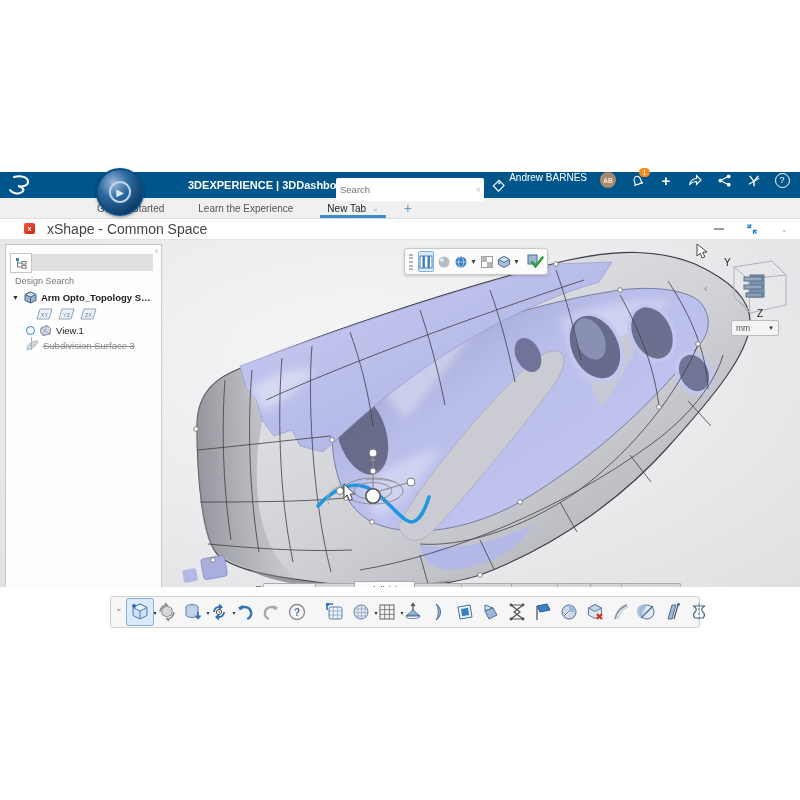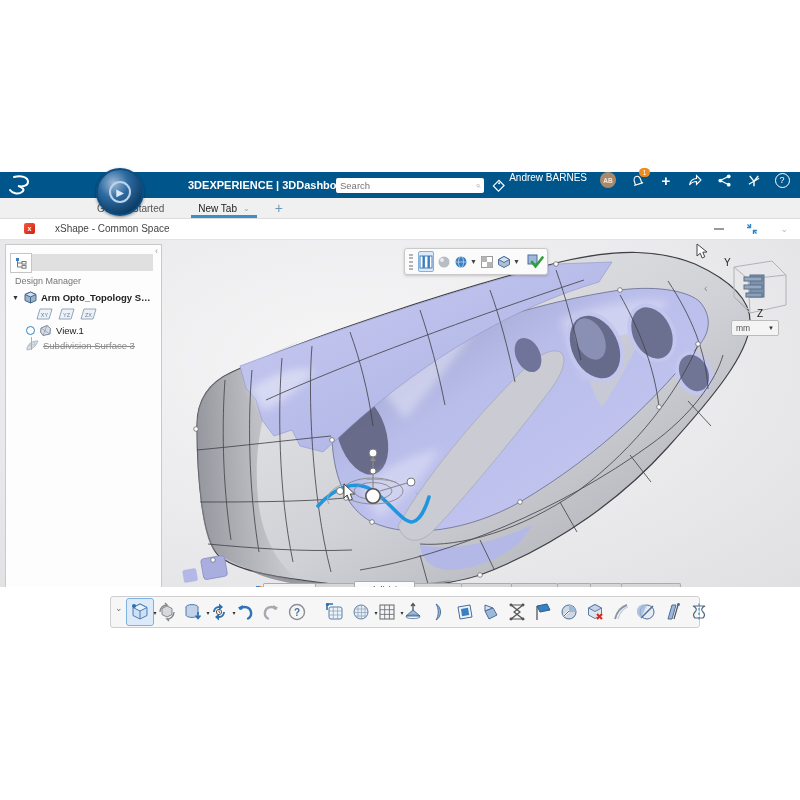--- a/index.html
+++ b/index.html
@@ -14,21 +14,21 @@
   .compass{position:absolute;left:96px;top:-4px;width:44px;height:44px;border-radius:50%;
     background:radial-gradient(circle at 35% 30%,#9db9d8 0%,#2d6aa0 35%,#0b3a63 75%,#062档 100%);
     background:radial-gradient(circle at 35% 30%,#9db9d8 0%,#2d6aa0 35%,#0b3a63 78%);
     border:2px solid #0d4f84;box-shadow:0 1px 3px rgba(0,0,0,.45);z-index:31;
     display:flex;align-items:center;justify-content:center;}
   .compass .play{width:18px;height:18px;border-radius:50%;border:2px solid #bcd3ea;
     display:flex;align-items:center;justify-content:center;color:#dce9f5;font-size:10px;}
   .brand{margin-left:150px;font-size:11px;white-space:nowrap;display:flex;align-items:center;gap:5px;}
   .brand b{font-weight:bold;}
   .caret-w{font-size:9px;color:#cfe2f2;}
-  .search{position:absolute;left:336px;top:6px;width:148px;height:15px;background:#fff;border-radius:2px;
+  .search{position:absolute;left:336px;top:6px;width:148px;height:23px;background:#fff;border-radius:2px;
     display:flex;align-items:center;}
   .search input{flex:1;border:0;outline:none;background:transparent;font-size:9.5px;color:#333;
     padding:0 4px;font-family:"Liberation Sans",sans-serif;}
   .tb-right{position:absolute;right:10px;top:0;height:26px;display:flex;align-items:flex-start;gap:13px;}
   .user{font-size:10px;white-space:nowrap;}
   .avatar{width:16px;height:16px;border-radius:50%;background:#a8896c;color:#f4e9dd;font-size:6.5px;
     display:flex;align-items:center;justify-content:center;font-weight:bold;}
   .tb-ic{position:relative;width:16px;height:16px;display:flex;align-items:center;justify-content:center;cursor:pointer;}
   .badge{position:absolute;top:-4px;right:-5px;min-width:9px;height:9px;border-radius:5px;background:#f08c1e;
     color:#fff;font-size:6.5px;display:flex;align-items:center;justify-content:center;padding:0 1px;}
@@ -44,21 +44,21 @@
   .dtab.active{color:#222;font-weight:normal;}
   .dtab.active .ul{position:absolute;left:10px;right:10px;bottom:0;height:3px;background:#3d8fc9;}
   .dtab .cv{font-size:8px;color:#8aa7bd;margin-left:6px;}
   .plus-t{color:#6d98b8;font-size:14px;margin-left:8px;cursor:pointer;}
 
   
   .approw{position:absolute;left:0;top:46px;width:800px;height:21px;background:#fff;
     border-bottom:1px solid #e3e3e3;display:flex;align-items:center;z-index:28;}
   .appicon{width:11px;height:11px;border-radius:2px;margin-left:24px;background:linear-gradient(135deg,#f05a3c,#d41f0f);
     color:#fff;font-size:7px;display:flex;align-items:center;justify-content:center;font-weight:bold;}
-  .apptitle{font-size:10px;color:#444;margin-left:20px;}
+  .apptitle{font-size:14px;color:#444;margin-left:12px;}
   .winctl{position:absolute;right:12px;display:flex;align-items:center;gap:22px;}
   .minim{width:10px;height:2px;background:#9a9a9a;}
   .collapse{color:#b5b5b5;font-size:9px;}
 
   
   .workspace{position:absolute;left:0;top:67px;width:800px;height:348px;
     background:radial-gradient(ellipse at 45% 35%,#f6f6f7 0%,#ebebed 55%,#e0e0e2 100%);overflow:hidden;}
   .model-svg{position:absolute;left:0;top:0;}
 
   
@@ -185,20 +185,23 @@
       <span class="tb-ic">
             <span class="help-w">?</span>
           </span>
     </div>
   </header>
 
   <nav class="tabrow">
     <div class="tabs">
       <div class="dtab">
             <span>Getting Started</span>
+          </div>
+      <div class="dtab">
+            <span>Learn the Experience</span>
           </div>
       <div class="dtab active">
             <span>New Tab</span>
             <span class="cv">⌄</span>
             <span class="ul"></span>
           </div>
       <span class="plus-t">+</span>
     </div>
   </nav>
 
@@ -407,21 +410,21 @@
           <svg width="12" height="12" viewBox="0 0 12 12">
                 <rect x="1" y="1" width="3" height="3" fill="#3a7fc1"></rect>
                 <line x1="2.5" y1="4" x2="2.5" y2="10" stroke="#777"></line>
                 <line x1="2.5" y1="6" x2="7" y2="6" stroke="#777"></line>
                 <line x1="2.5" y1="10" x2="7" y2="10" stroke="#777"></line>
                 <rect x="7" y="4.5" width="4" height="2.6" fill="none" stroke="#777"></rect>
                 <rect x="7" y="8.6" width="4" height="2.6" fill="none" stroke="#777"></rect>
               </svg>
         </span>
       </div>
-      <div class="ptitle">Design Manager</div>
+      <div class="ptitle">Design Search</div>
       <div class="tree">
         <div class="trow">
           <span class="texp">▼</span>
           <svg width="13" height="13" viewBox="0 0 13 13">
                 <path d="M6.5,1 L12,3.5 L12,9.5 L6.5,12 L1,9.5 L1,3.5 Z" fill="#9db4cf" stroke="#45658a"></path>
                 <path d="M6.5,1 L12,3.5 L6.5,6 L1,3.5 Z" fill="#cfdeec" stroke="#45658a"></path>
                 <path d="M6.5,6 L6.5,12" stroke="#45658a"></path>
               </svg>
           <span class="lbl" style="font-weight:bold;">Arm Opto_Topology Study 1_deform...</span>
         </div>

